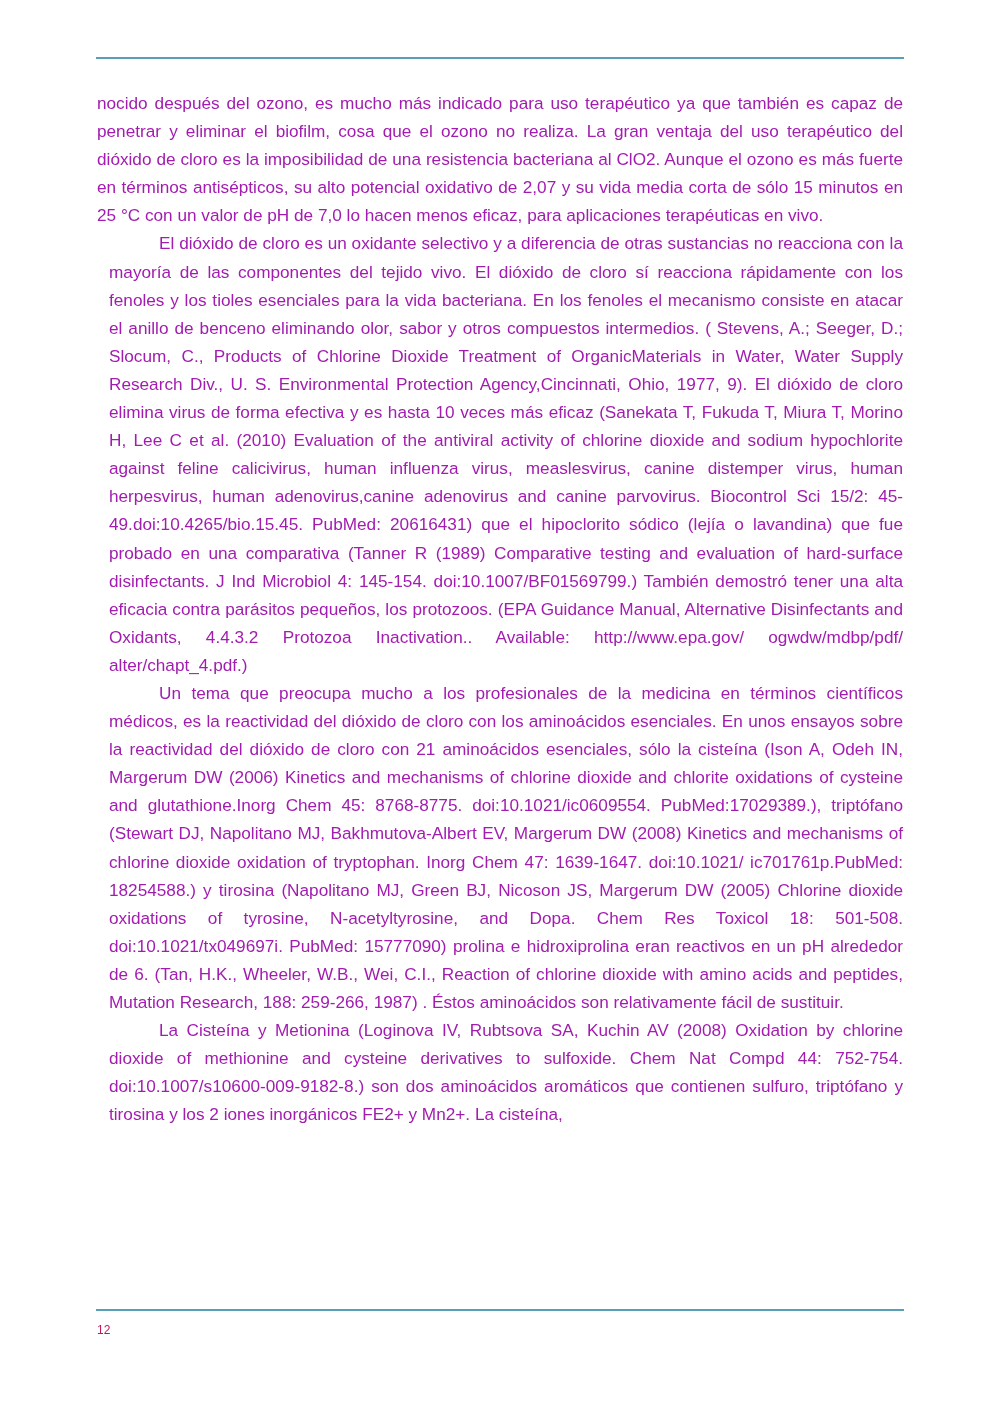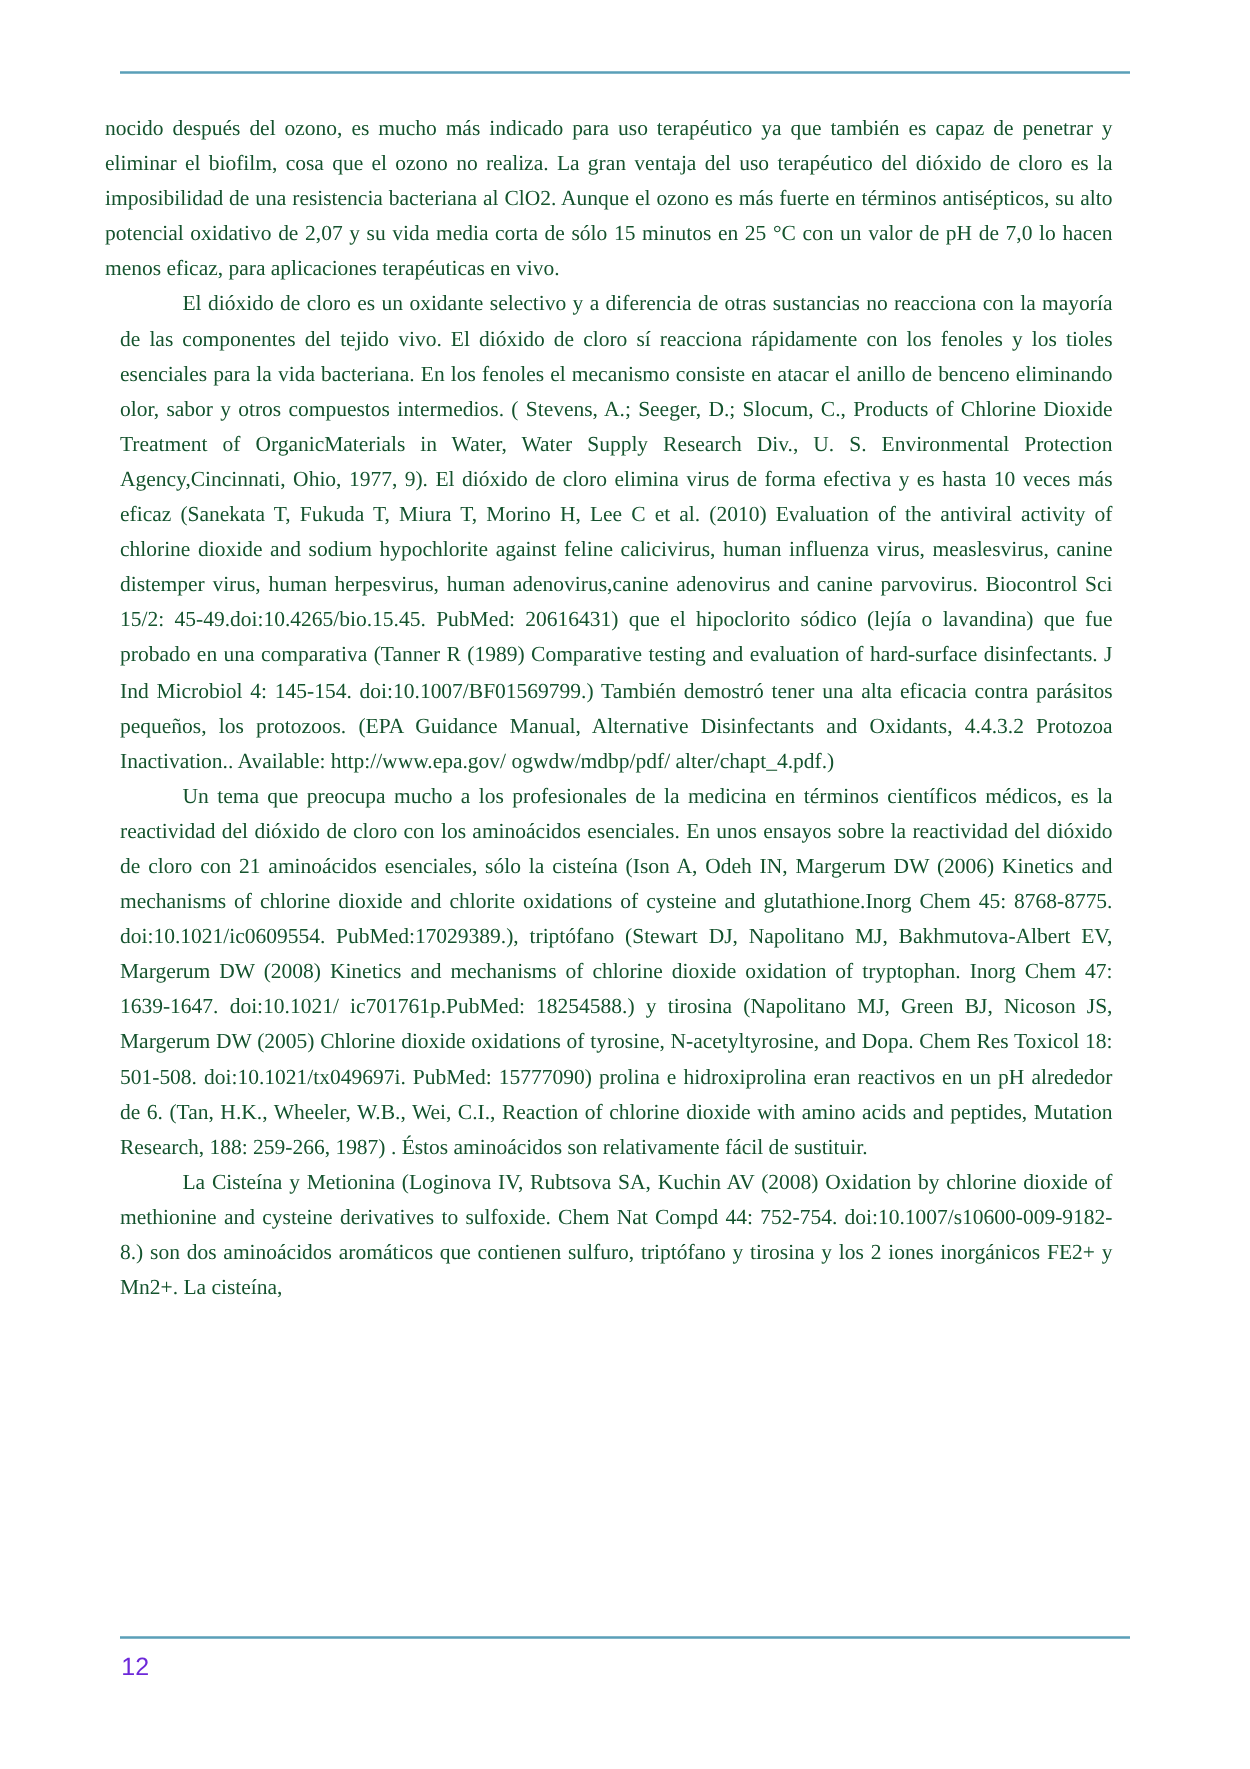--- a/index.html
+++ b/index.html
@@ -1,27 +1,27 @@
 <!DOCTYPE html>
 <html><head>
 <meta charset="utf-8">
 <style>
   html, body { margin:0; padding:0; background:#ffffff; }
   body { width:1000px; height:1415px; position:relative; overflow:hidden; }
   .rule { position:absolute; left:96px; width:808px; height:2px; background:#5a9fb8; }
   .rule.top { top:57px; }
   .rule.bottom { top:1309px; }
-  .text { position:absolute; left:84px; top:89px; width:806px;
-          font-family:Liberation Serif, serif;
+  .text { position:absolute; left:97px; top:89px; width:806px;
+          font-family:Liberation Sans, sans-serif;
           font-stretch:condensed;
-          font-size:17.2px; line-height:28.1px; color:#14532d; text-align:justify; }
+          font-size:17.2px; line-height:28.1px; color:#a21caf; text-align:justify; }
   .text p { margin:0; }
   .text p.indent { text-indent:50px;margin-left:12px; }
   .pagenum { position:absolute; left:97px; top:1323px;
-             font-family:"Liberation Sans", sans-serif; font-size:20px; color:#6d28d9; }
+             font-family:"Liberation Sans", sans-serif; font-size:12px; color:#be185d; }
 </style>
 </head>
 <body>
 
 <div class="rule top"></div>
 
 <div class="text">
   <p>nocido después del ozono, es mucho más indicado para uso terapéutico ya que también es capaz de penetrar y eliminar el biofilm, cosa que el ozono no realiza. La gran ventaja del uso terapéutico del dióxido de cloro es la imposibilidad de una resistencia bacteriana al ClO2. Aunque el ozono es más fuerte en términos antisépticos, su alto potencial oxidativo de 2,07 y su vida media corta de sólo 15 minutos en 25 °C con un valor de pH de 7,0 lo hacen menos eficaz, para aplicaciones terapéuticas en vivo.</p>
   <p class="indent">El dióxido de cloro es un oxidante selectivo y a diferencia de otras sustancias no reacciona con la mayoría de las componentes del tejido vivo. El dióxido de cloro sí reacciona rápidamente con los fenoles y los tioles esenciales para la vida bacteriana. En los fenoles el mecanismo consiste en atacar el anillo de benceno eliminando olor, sabor y otros compuestos intermedios. ( Stevens, A.; Seeger, D.; Slocum, C., Products of Chlorine Dioxide Treatment of OrganicMaterials in Water, Water Supply Research Div., U. S. Environmental Protection Agency,Cincinnati, Ohio, 1977, 9). El dióxido de cloro elimina virus de forma efectiva y es hasta 10 veces más eficaz (Sanekata T, Fukuda T, Miura T, Morino H, Lee C et al. (2010) Evaluation of the antiviral activity of chlorine dioxide and sodium hypochlorite against feline calicivirus, human influenza virus, measlesvirus, canine distemper virus, human herpesvirus, human adenovirus,canine adenovirus and canine parvovirus. Biocontrol Sci 15/2: 45-49.doi:10.4265/bio.15.45. PubMed: 20616431) que el hipoclorito sódico (lejía o lavandina) que fue probado en una comparativa (Tanner R (1989) Comparative testing and evaluation of hard-surface disinfectants. J Ind Microbiol 4: 145-154. doi:10.1007/BF01569799.) También demostró tener una alta eficacia contra parásitos pequeños, los protozoos. (EPA Guidance Manual, Alternative Disinfectants and Oxidants, 4.4.3.2 Protozoa Inactivation.. Available: http://www.epa.gov/ ogwdw/mdbp/pdf/ alter/chapt_4.pdf.)</p>
   <p class="indent">Un tema que preocupa mucho a los profesionales de la medicina en términos científicos médicos, es la reactividad del dióxido de cloro con los aminoácidos esenciales. En unos ensayos sobre la reactividad del dióxido de cloro con 21 aminoácidos esenciales, sólo la cisteína (Ison A, Odeh IN, Margerum DW (2006) Kinetics and mechanisms of chlorine dioxide and chlorite oxidations of cysteine and glutathione.Inorg Chem 45: 8768-8775. doi:10.1021/ic0609554. PubMed:17029389.), triptófano (Stewart DJ, Napolitano MJ, Bakhmutova-Albert EV, Margerum DW (2008) Kinetics and mechanisms of chlorine dioxide oxidation of tryptophan. Inorg Chem 47: 1639-1647. doi:10.1021/ ic701761p.PubMed: 18254588.) y tirosina (Napolitano MJ, Green BJ, Nicoson JS, Margerum DW (2005) Chlorine dioxide oxidations of tyrosine, N-acetyltyrosine, and Dopa. Chem Res Toxicol 18: 501-508. doi:10.1021/tx049697i. PubMed: 15777090) prolina e hidroxiprolina eran reactivos en un pH alrededor de 6. (Tan, H.K., Wheeler, W.B., Wei, C.I., Reaction of chlorine dioxide with amino acids and peptides, Mutation Research, 188: 259-266, 1987) . Éstos aminoácidos son relativamente fácil de sustituir.</p>

